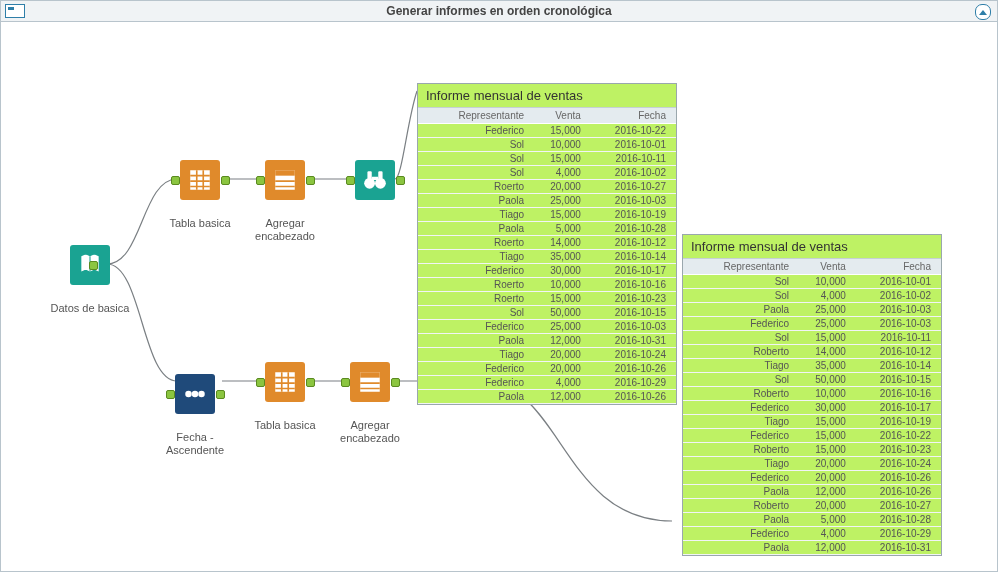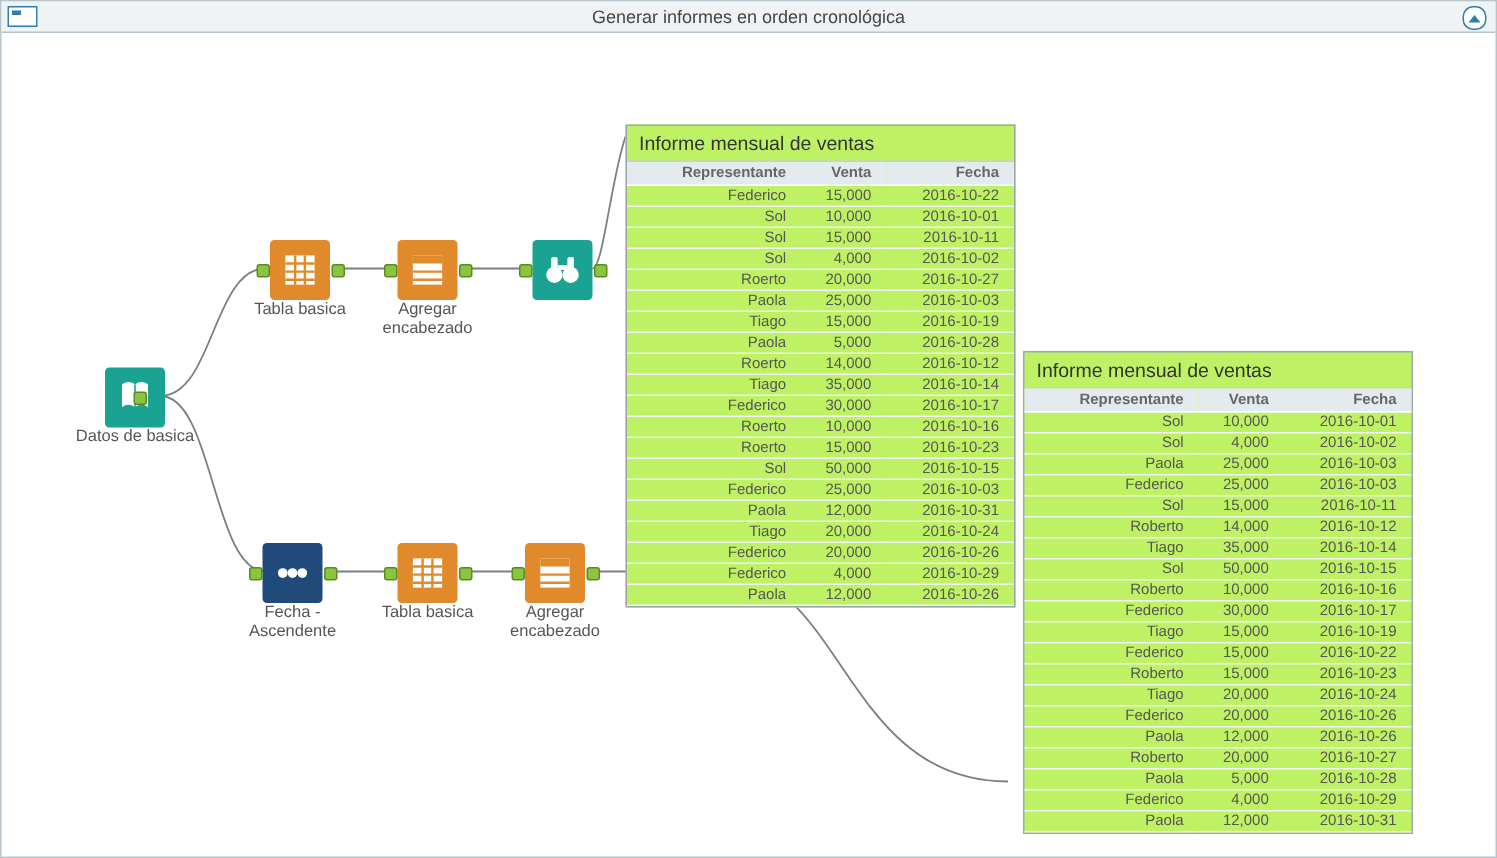--- a/index.html
+++ b/index.html
@@ -1,39 +1,39 @@
 <!DOCTYPE html>
 <html><head>
 <meta charset="utf-8">
 <style>
   html,body{margin:0;padding:0;font-family:Arial,Helvetica,sans-serif;font-size:12px;background:#fff;color:#333}
   .stage{position:relative;width:998px;height:572px;border:1px solid #b8c4cc;box-sizing:border-box;overflow:hidden}
   .titlebar{height:20px;border-bottom:1px solid #b8c4cc;background:#f0f3f5;display:flex;align-items:center;position:relative}
   .titlebar .mini{position:absolute;left:4px;top:3px;width:18px;height:12px;background:#fff;border:1px solid #2e7ea8}
   .titlebar .mini::before{content:"";position:absolute;left:2px;right:10px;top:2px;height:3px;background:#2e7ea8}
-  .titlebar .ttl{flex:1;text-align:center;font-weight:normal;font-size:12px;color:#444}
+  .titlebar .ttl{flex:1;text-align:center;font-weight:bold;font-size:12px;color:#444}
   .titlebar .collapse{position:absolute;right:6px;top:3px;width:14px;height:14px;border:1px solid #2e7ea8;border-radius:7px;display:flex;align-items:center;justify-content:center;background:#fff}
   .titlebar .collapse::before{content:"";border-left:4px solid transparent;border-right:4px solid transparent;border-bottom:5px solid #2e7ea8}
   .canvas{position:absolute;inset:20px 1px 1px 1px}
   svg.wires{position:absolute;inset:0;width:100%;height:100%;pointer-events:none}
   .node{position:absolute;display:flex;flex-direction:column;align-items:center;width:86px;text-align:center}
   .node .icon{width:40px;height:40px;border-radius:3px;position:relative;display:flex;align-items:center;justify-content:center}
   .node .port{position:absolute;width:7px;height:7px;border-radius:2px}
-  .node .lbl{font-size:11px;color:#555;margin-top:0;line-height:13px}
+  .node .lbl{font-size:11px;color:#555;margin-top:17px;line-height:13px}
   .ic-book{background:#1aa392}
   .ic-book svg,.ic-table svg,.ic-header svg,.ic-sort svg,.ic-browse svg{width:26px;height:26px}
   .ic-table{background:#e08a2b}
   .ic-header{background:#e08a2b}
   .ic-sort{background:#1f4a7a}
   .ic-browse{background:#1aa392}
   .port.pg{background:#8bc540;border:1px solid #5a8a20}
   .report{position:absolute;border:1px solid #9aa7ad;background:#bef264;font-size:11px}
   .report .cap{padding:4px 8px;border-bottom:1px solid #c5d0d5;font-size:13px}
   .report table{border-collapse:collapse;width:100%}
-  .report th{background:#e4ebef;color:#666;font-weight:bold;text-align:right;padding:2px 10px;border-bottom:1px solid #fff;font-size:10px}
+  .report th{background:#e4ebef;color:#666;font-weight:normal;text-align:right;padding:2px 10px;border-bottom:1px solid #fff;font-size:10px}
   .report td{text-align:right;padding:1px 10px;color:#555;font-size:10px;border-bottom:1px solid #f1f4f6}
   .report td:first-child,.report th:first-child{text-align:right}
   .report .col-rep{width:45%}
   .report .col-val{width:22%}
   .report .col-date{width:33%}
 </style>
 </head>
 <body>
 
 <div class="stage">
@@ -109,21 +109,21 @@
               <rect x="5" y="4" width="4" height="7" rx="1"></rect>
               <rect x="15" y="4" width="4" height="7" rx="1"></rect>
               <rect x="9" y="9" width="6" height="3"></rect>
             </g>
           </svg>
       </div>
       <span class="port pg" style="position:absolute;left:14px;top:16px"></span>
       <span class="port pg" style="position:absolute;left:64px;top:16px"></span>
     </div>
 
-    <div class="node" style="left:150px;top:341px">
+    <div class="node" style="left:150px;top:353px">
       <div class="icon ic-sort">
         <svg viewBox="0 0 24 24">
             <circle cx="6" cy="12" r="3" fill="#fff"></circle>
             <circle cx="12" cy="12" r="3" fill="#fff"></circle>
             <circle cx="18" cy="12" r="3" fill="#fff"></circle>
             <path d="M18 2 l3 4 h-6z M18 22 l3 -4 h-6z" fill="#fff" opacity="0.0"></path>
           </svg>
       </div>
       <span class="port pg" style="position:absolute;left:14px;top:16px"></span>
       <span class="port pg" style="position:absolute;left:64px;top:16px"></span>

